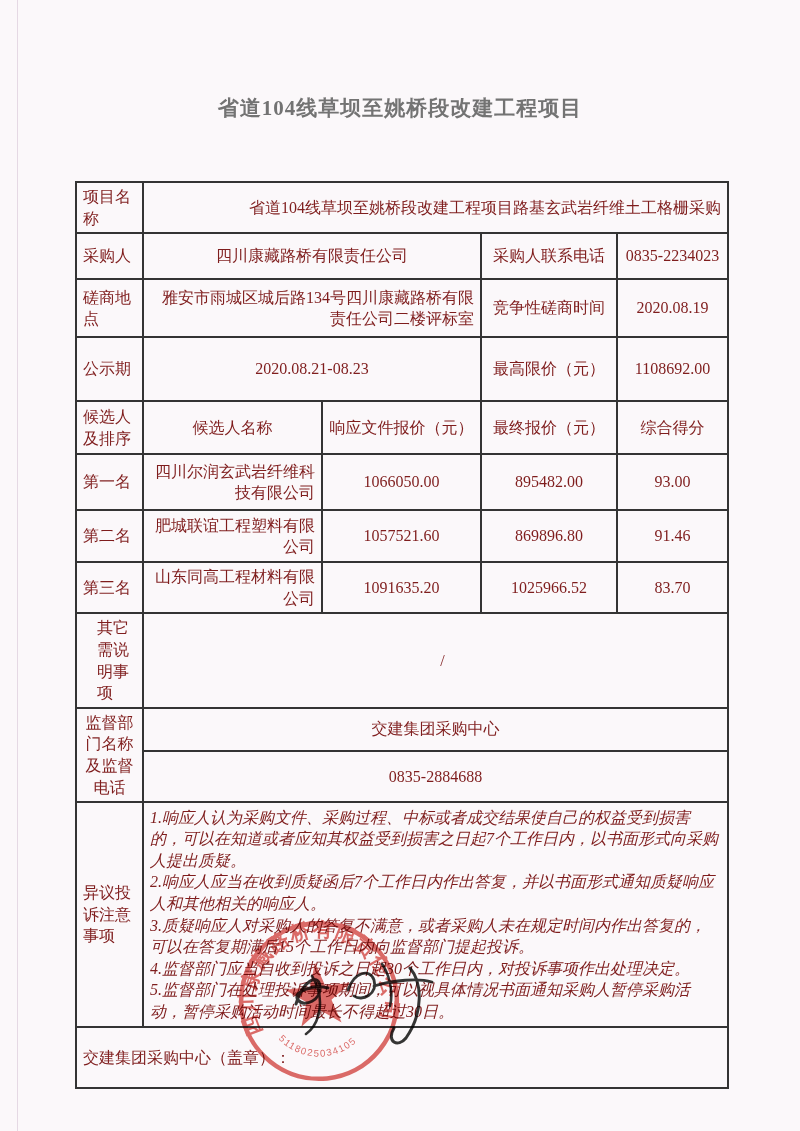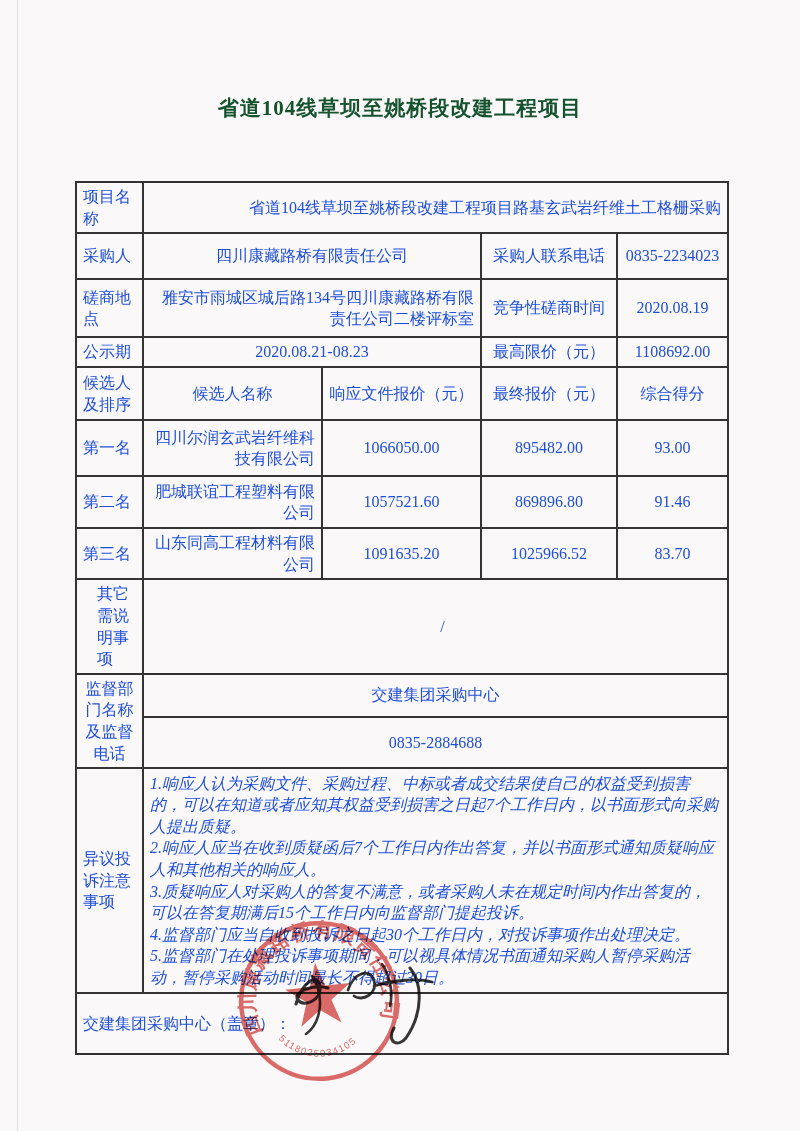--- a/index.html
+++ b/index.html
@@ -24,48 +24,48 @@
   .scan-edge{
     position:absolute;left:17px;top:0;width:1px;height:1131px;
     background:rgba(190,160,185,0.35);
   }
   .title{
     position:absolute;left:0;width:800px;
     text-align:center;
     font-weight:bold;
     font-size:21px;
     letter-spacing:1px;
-    color:#14532d;
+    color:#737373;
   }
   .t1{top:94px;}
   .t2{top:143px;}
 
   table.doc{
     position:absolute;
     left:75px;top:181px;
     width:652px;
     border-collapse:collapse;
     table-layout:fixed;
     font-size:16px;
-    color:#1d4ed8;
+    color:#7f1d1d;
   }
   table.doc td{
     border:2px solid var(--line);
     vertical-align:middle;
     padding:3px 6px;
     line-height:1.35;
   }
   td.lbl{ text-align:left; padding-left:5px; padding-right:3px; }
   td.lbl.ctr{ text-align:center; padding-left:2px; padding-right:2px;border-radius:30px; }
   td.center{ text-align:center; }
   td.left{ text-align:right; padding-left:9px; }
   tr.r-project    td{height:45px;}
   tr.r-purchaser  td{height:46px;}
   tr.r-venue      td{height:58px;}
-  tr.r-period     td{height:30px;margin-top:48px;}
+  tr.r-period     td{height:64px;margin-top:48px;}
   tr.r-candhdr    td{height:53px;}
   tr.r-cand1      td{height:56px;}
   tr.r-cand2      td{height:52px;}
   tr.r-cand3      td{height:51px;}
   tr.r-other      td{height:55px;padding-left:20px;}
   tr.r-superv1    td{height:42px;}
   tr.r-superv2    td{height:50px;}
   tr.r-complaint  td{height:225px;}
   tr.r-sign       td{height:61px;}
   td.complaint-body{

